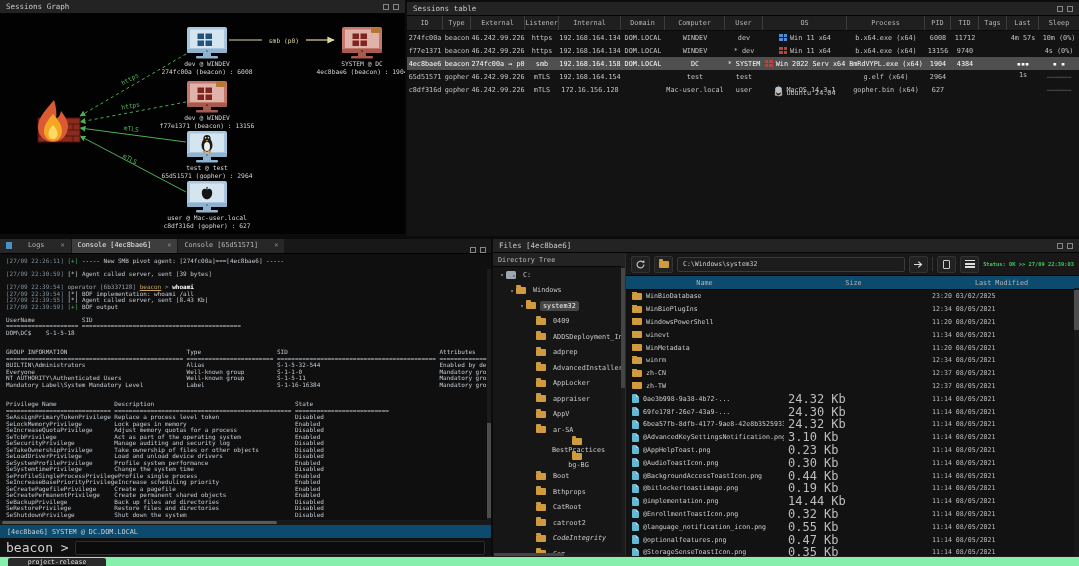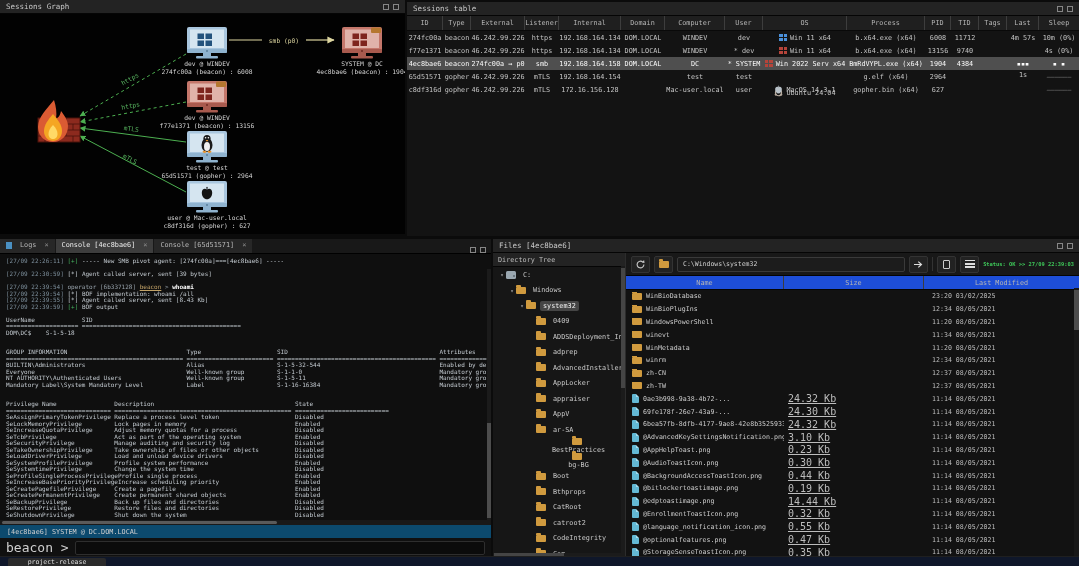--- a/index.html
+++ b/index.html
@@ -29,21 +29,21 @@
          display:flex;align-items:center;justify-content:center;box-sizing:border-box;gap:3px;}
   .srow.sel{background:#4f4f4f;} .srow.sel .scell{color:#fafafa;}
   .wico{display:inline-grid;grid-template-columns:3.5px 3.5px;grid-template-rows:3px 3px;gap:1px;flex:none;}
   .wico i{background:#4a90d9;display:block;} .wico.red i{background:#b5443a;}
   .osvg{width:9px;height:9px;flex:none;}
   .dimtx{color:#8a8a8a;}
 
   
   #console-panel{left:0;top:239px;width:491px;height:317px;background:#0f0f0f;}
   #tabbar{height:14px;background:#181818;display:flex;align-items:flex-end;border-bottom:1px solid #000;}
-  .tab{height:16px;display:flex;align-items:center;gap:8px;padding:0 6px;background:#272727;
+  .tab{height:16px;display:flex;align-items:center;gap:16px;padding:0 6px;background:#272727;
        margin-right:1px;font-size:6.8px;color:#b9b9b9;white-space:nowrap;}
   .tab.active{background:#3d3d3d;color:#ededed;}
   .tclose{color:#8f8f8f;font-size:7px;}
   .ticon{width:6px;height:7px;background:#4a90c2;flex:none;}
   #console-body{position:relative;height:266px;padding:4px 0 0 6px;box-sizing:border-box;overflow:hidden;}
   .cline{height:6.5px;font-size:6px;line-height:6.5px;white-space:pre;color:#c3cad0;}
   .ts{color:#7e909d;} .ok{color:#46b35f;} .info{color:#ccd4da;} .dim{color:#97a2ab;}
   .link{color:#c3a368;text-decoration:underline;} .cmd{color:#ffffff;font-weight:bold;} .msg{color:#c3cad0;}
   #c-vscroll{position:absolute;right:0;top:15px;width:4px;height:265px;background:#1b1b1b;}
   #c-vthumb{position:absolute;left:0;top:58%;width:4px;height:36%;background:#4d4d4d;}
@@ -80,36 +80,36 @@
   #f-main{flex:1;display:flex;flex-direction:column;min-width:0;position:relative;}
   #f-toolbar{height:22px;display:flex;align-items:center;gap:4px;padding:0 5px;background:#181818;}
   .tbtn{width:17px;height:15px;border:1px solid #333;background:#222;display:flex;align-items:center;
         justify-content:center;border-radius:2px;flex:none;}
   #f-path{flex:1;height:13px;background:#1c1c1c;border:1px solid #3a3a3a;border-radius:2px;color:#cccccc;
           font-size:6.5px;padding:0 5px;font-family:inherit;min-width:0;outline:none;}
   .vsep{width:1px;height:14px;background:#333;flex:none;}
   #f-status{font-size:5.4px;color:#3ec659;white-space:nowrap;font-weight:bold;overflow:hidden;}
   .listico{width:10px;height:8px;background:repeating-linear-gradient(#ddd 0 1.4px,transparent 1.4px 3.2px);}
   .docico{width:7px;height:9px;border:1px solid #ccc;border-radius:1px;box-sizing:border-box;}
-  #f-tablehead{display:flex;height:13px;background:#1d4ed8;border-top:1px solid #050505;border-bottom:1px solid #050505;}
+  #f-tablehead{display:flex;height:13px;background:#0c4a6e;border-top:1px solid #050505;border-bottom:1px solid #050505;}
   .fhc{font-size:6.8px;color:#b5b5b5;display:flex;align-items:center;justify-content:center;
        border-right:1px solid #3d3d3d;box-sizing:border-box;}
   .fhc:last-child{border-right:none;}
   #f-rows{flex:1;overflow:hidden;}
   .frow{height:12.8px;display:flex;align-items:center;}
   .fname{width:158px;display:flex;align-items:center;gap:4px;padding-left:6px;font-size:6.6px;color:#cccccc;
          white-space:nowrap;overflow:hidden;box-sizing:border-box;flex:none;}
-  .fsize{width:140px;font-size:10px;color:#bdbdbd;padding-left:4px;box-sizing:border-box;flex:none;text-decoration:underline;}
+  .fsize{width:140px;font-size:12px;color:#bdbdbd;padding-left:4px;box-sizing:border-box;flex:none;}
   .fdate{flex:1;font-size:6.6px;color:#bdbdbd;padding-left:8px;}
   #fl-vscroll{position:absolute;right:0;top:35px;width:5px;bottom:0;background:#181818;}
   #fl-vthumb{position:absolute;top:2px;width:5px;height:40px;background:#4d4d4d;}
 
   
-  #taskbar{position:absolute;left:0;top:556px;width:1079px;height:10px;background:#0f172a;border-top:1px solid #1f1f1f;
-           display:flex;align-items:center;box-sizing:border-box;}
+  #taskbar{position:absolute;left:0;top:556px;width:1079px;height:10px;background:#86efac;border-top:1px solid #1f1f1f;
+           display:flex;align-items:center;box-sizing:border-box;text-decoration:underline;}
   #task-tab{margin-left:8px;width:98px;background:#2a2a2a;color:#dddddd;font-size:6.5px;
             display:flex;align-items:center;justify-content:center;border-radius:2px 2px 0 0;}
 </style>
 </head>
 <body>
 
 <div class="panel" id="graph-panel">
   <div class="ptitle">
     <span>Sessions Graph</span>
     <span class="picons">
@@ -571,21 +571,21 @@
           <div class="titem" style="padding-left: 35px;">
             <span class="tarrow"> </span>
             <span class="fico"></span>
             <span class="lbl">CatRoot</span>
           </div>
           <div class="titem" style="padding-left: 35px;">
             <span class="tarrow"> </span>
             <span class="fico"></span>
             <span class="lbl">catroot2</span>
           </div>
-          <div class="titem" style="padding-left: 35px;">
+          <div class="titem" style="padding-left: 35px; font-style: italic;">
             <span class="tarrow"> </span>
             <span class="fico"></span>
             <span class="lbl">CodeIntegrity</span>
           </div>
           <div class="titem" style="padding-left: 35px;">
             <span class="tarrow"> </span>
             <span class="fico"></span>
             <span class="lbl">Com</span>
           </div>
         </div>
@@ -752,21 +752,21 @@
             <div class="fname">
               <span class="dico"></span>
               <span>@bitlockertoastimage.png</span>
             </div>
             <div class="fsize">0.19 Kb</div>
             <div class="fdate">11:14 08/05/2021</div>
           </div>
           <div class="frow">
             <div class="fname">
               <span class="dico"></span>
-              <span>@edptoastimage.png</span>
+              <span>@implementation.png</span>
             </div>
             <div class="fsize">14.44 Kb</div>
             <div class="fdate">11:14 08/05/2021</div>
           </div>
           <div class="frow">
             <div class="fname">
               <span class="dico"></span>
               <span>@EnrollmentToastIcon.png</span>
             </div>
             <div class="fsize">0.32 Kb</div>

